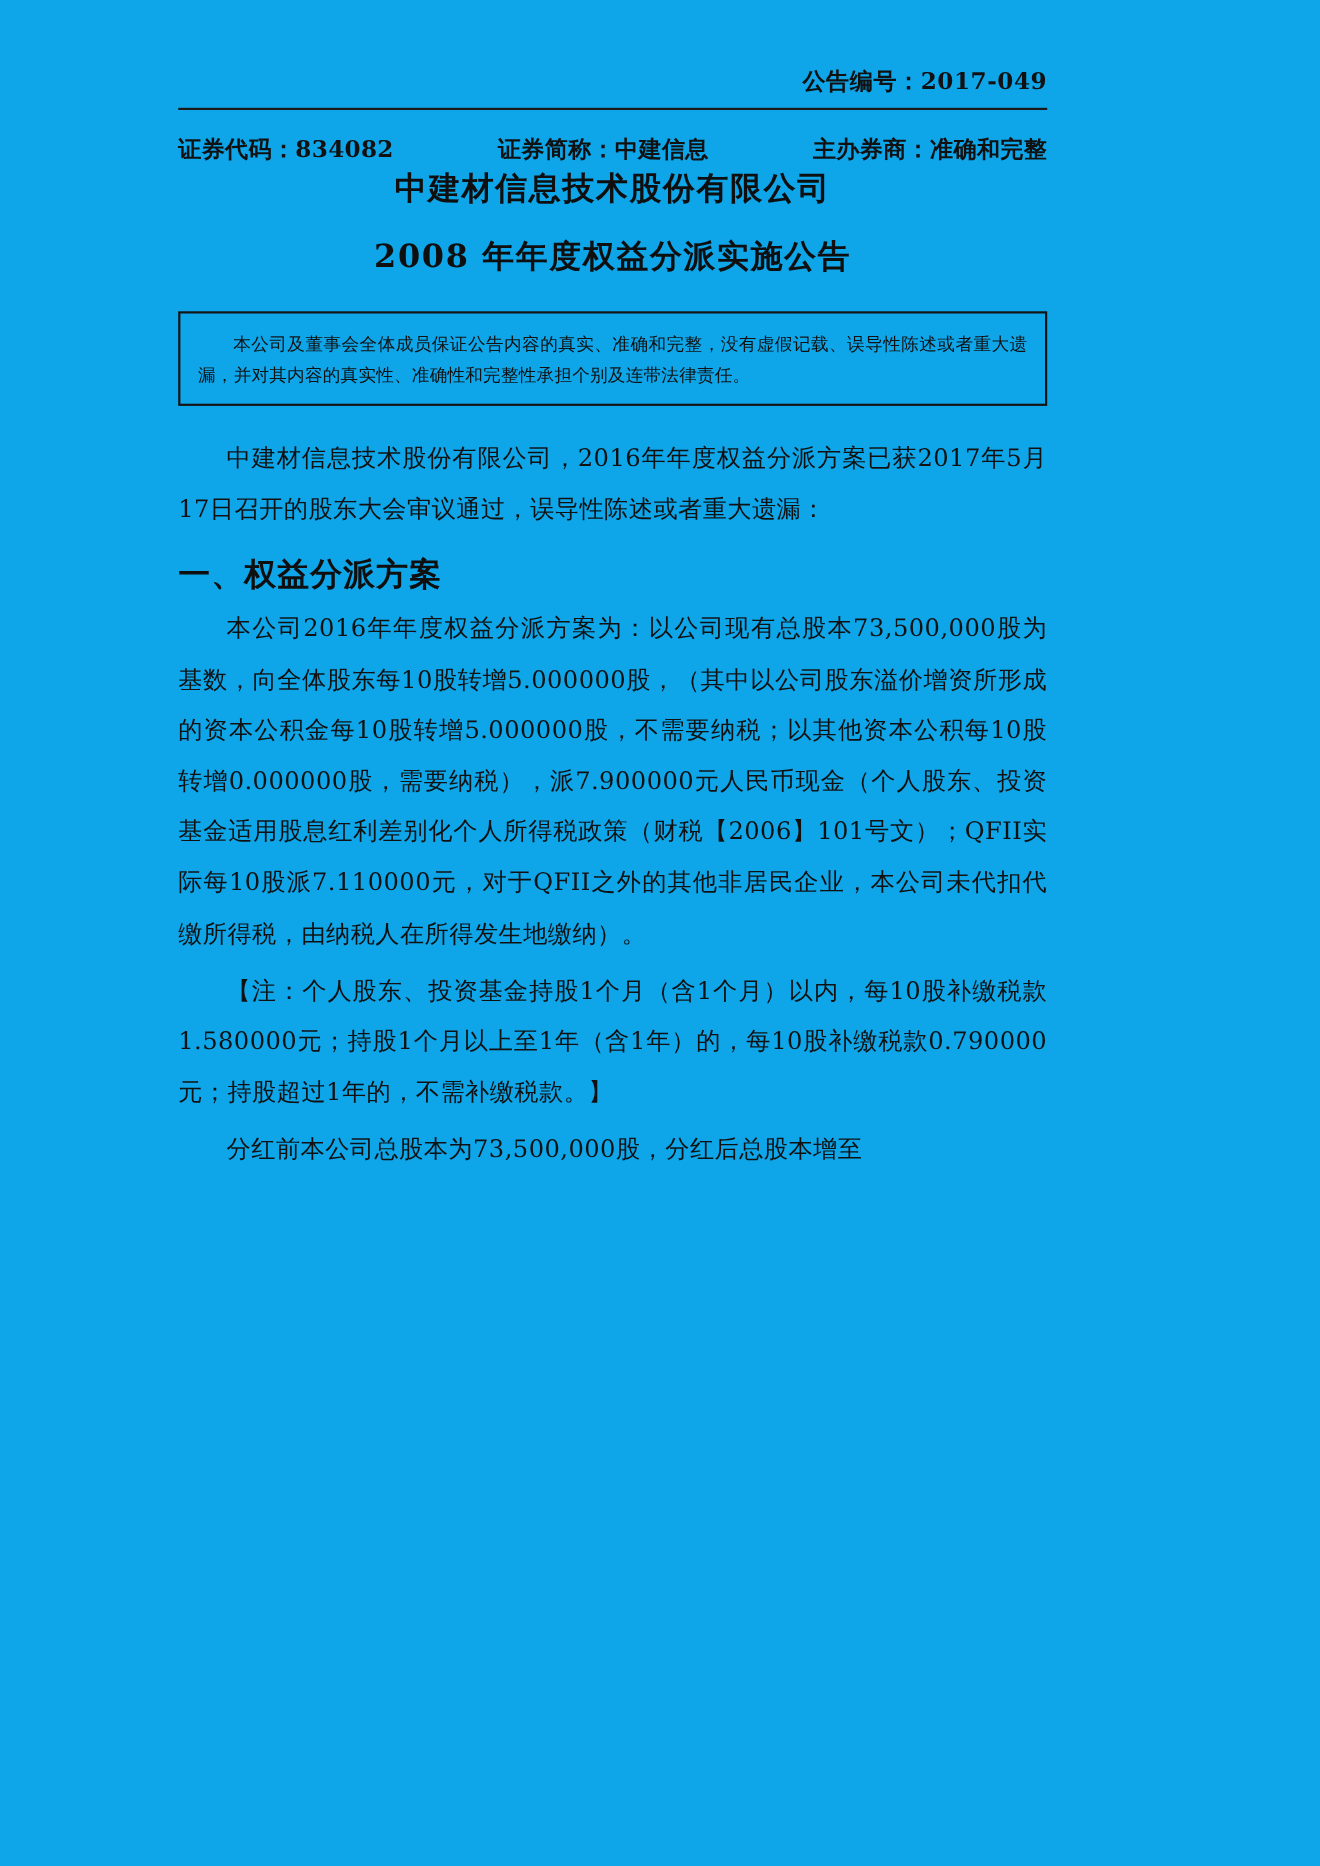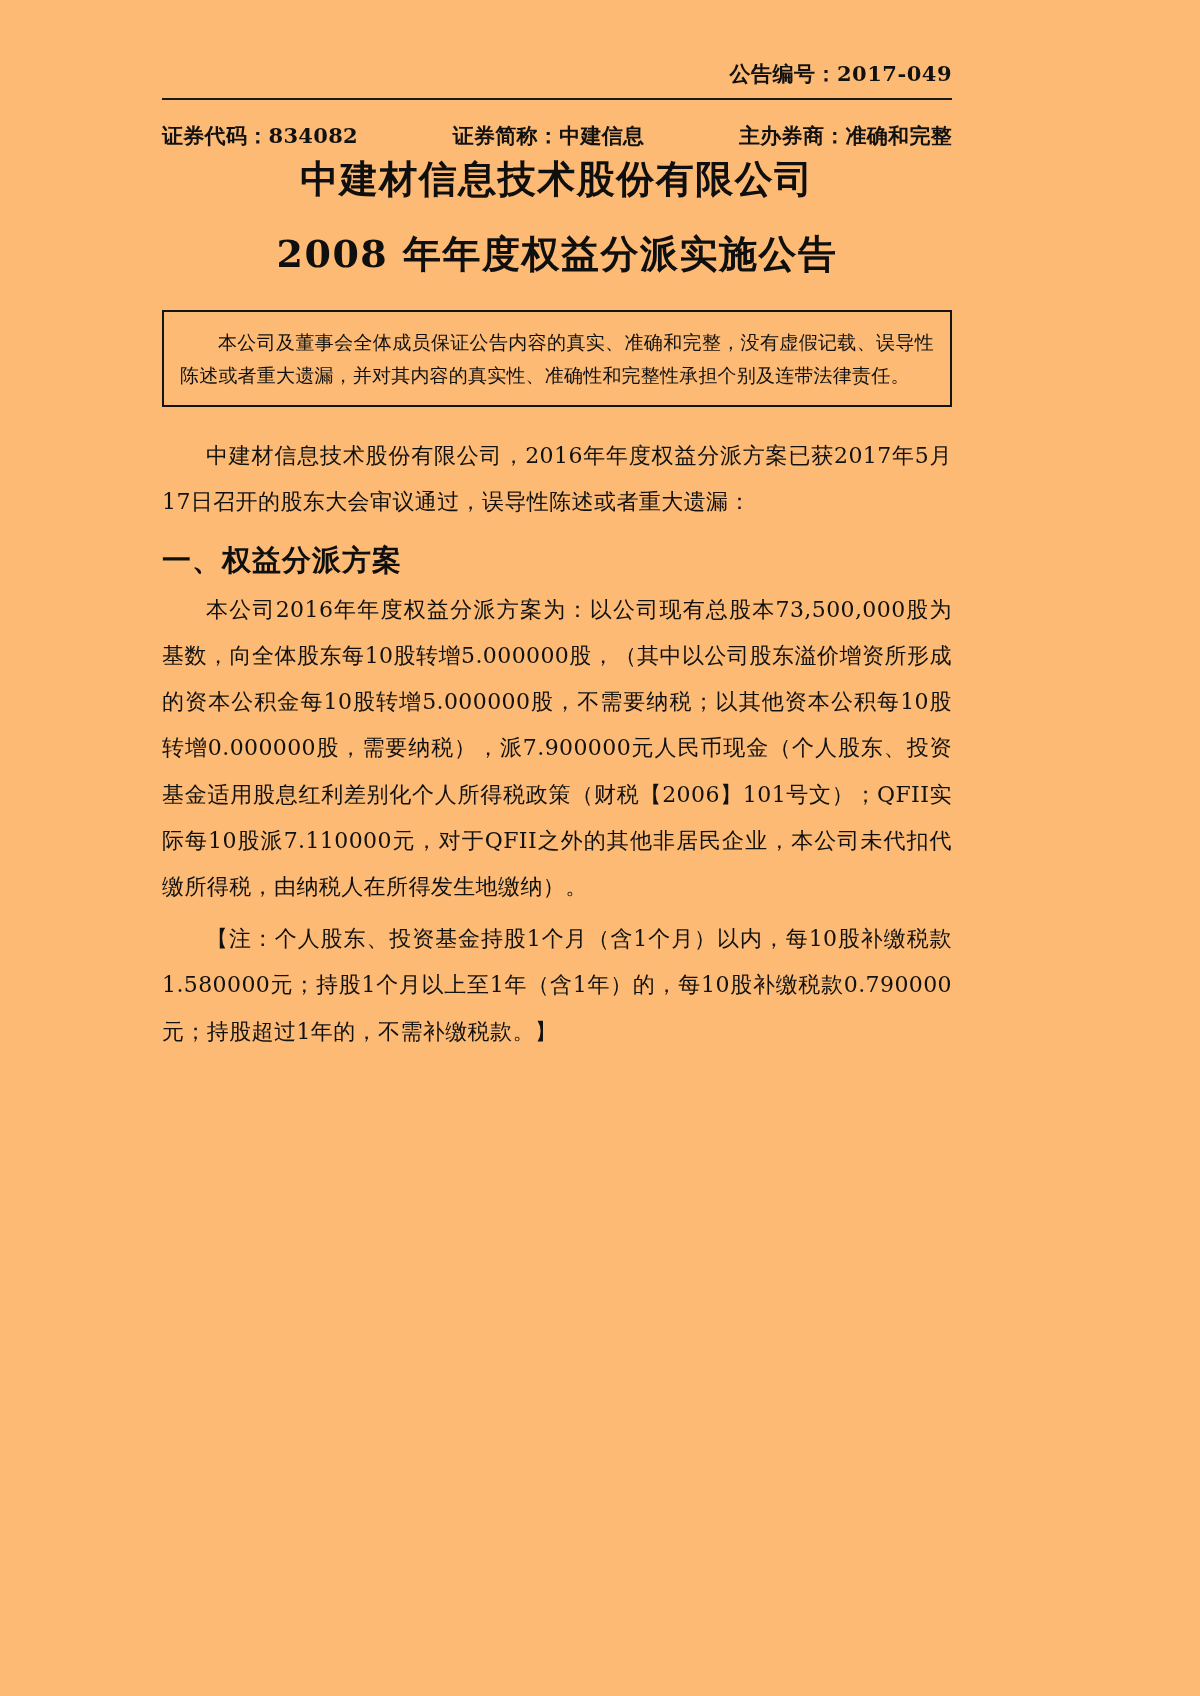--- a/index.html
+++ b/index.html
@@ -18,21 +18,21 @@
     margin: 0 auto;
     box-sizing: border-box;
     overflow: hidden;
   }
   .sheet {
     position: absolute;
     left: 0;
     top: 0;
     width: 1200px;
     height: 1696px;
-    background: #fdba74;
+    background: #0ea5e9;
   }
   .content {
     position: absolute;
     left: 162px;
     top: 60px;
     width: 790px;
   }
   .doc-number {
     text-align: right;
     font-size: 21px;
@@ -54,32 +54,32 @@
     font-size: 21px;
     font-weight: bold;
     color: #111;
     letter-spacing: 0.3px;
   }
   .code-row > span {
     white-space: nowrap;
   }
   .title1, .title2 {
     text-align: center;
-    font-size: 38px;
+    font-size: 29px;
     font-weight: bold;
     color: #0f0f0f;
     letter-spacing: 1.5px;
     line-height: 1.5;
   }
   .title1 { margin-bottom: 18px; }
   .title2 { margin-bottom: 28px; }
   .notice-box {
     border: 2px solid #141414;
     padding: 14px 16px 12px 16px;
-    font-size: 19px;
+    font-size: 16px;
     line-height: 1.75;
     color: #111;
     letter-spacing: 0.2px;
     text-align: justify;
     margin-bottom: 26px;
   }
   .notice-box p {
     margin: 0;
     text-indent: 2em;
   }
@@ -129,16 +129,17 @@
       </div>
 
       <p class="para">中建材信息技术股份有限公司，2016年年度权益分派方案已获2017年5月17日召开的股东大会审议通过，误导性陈述或者重大遗漏：</p>
 
       <div class="section-head">一、权益分派方案</div>
 
       <p class="para">本公司2016年年度权益分派方案为：以公司现有总股本73,500,000股为基数，向全体股东每10股转增5.000000股，（其中以公司股东溢价增资所形成的资本公积金每10股转增5.000000股，不需要纳税；以其他资本公积每10股转增0.000000股，需要纳税），派7.900000元人民币现金（个人股东、投资基金适用股息红利差别化个人所得税政策（财税【2006】101号文）；QFII实际每10股派7.110000元，对于QFII之外的其他非居民企业，本公司未代扣代缴所得税，由纳税人在所得发生地缴纳）。</p>
 
       <p class="para">【注：个人股东、投资基金持股1个月（含1个月）以内，每10股补缴税款1.580000元；持股1个月以上至1年（含1年）的，每10股补缴税款0.790000元；持股超过1年的，不需补缴税款。】</p>
 
+      <p class="para tight">分红前本公司总股本为73,500,000股，分红后总股本增至</p>
 
     </div>
   </div>
 </div>
 
 </body></html>

